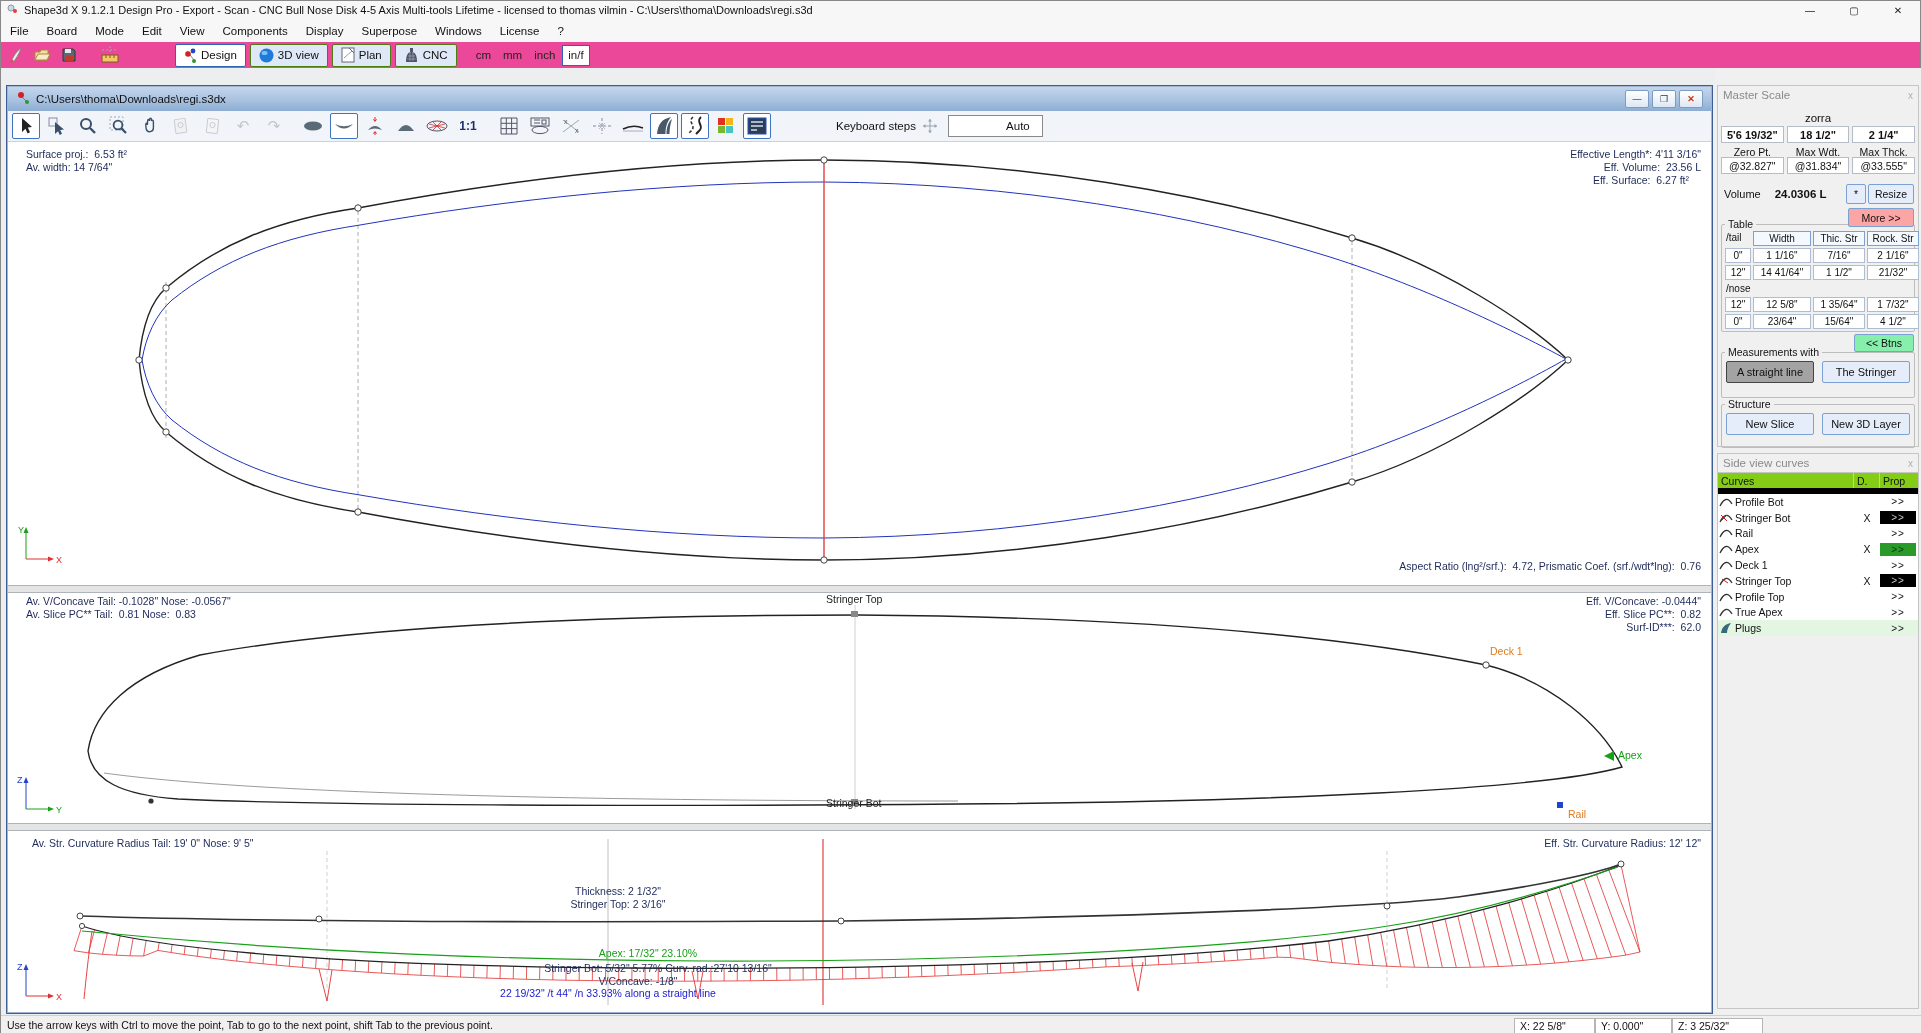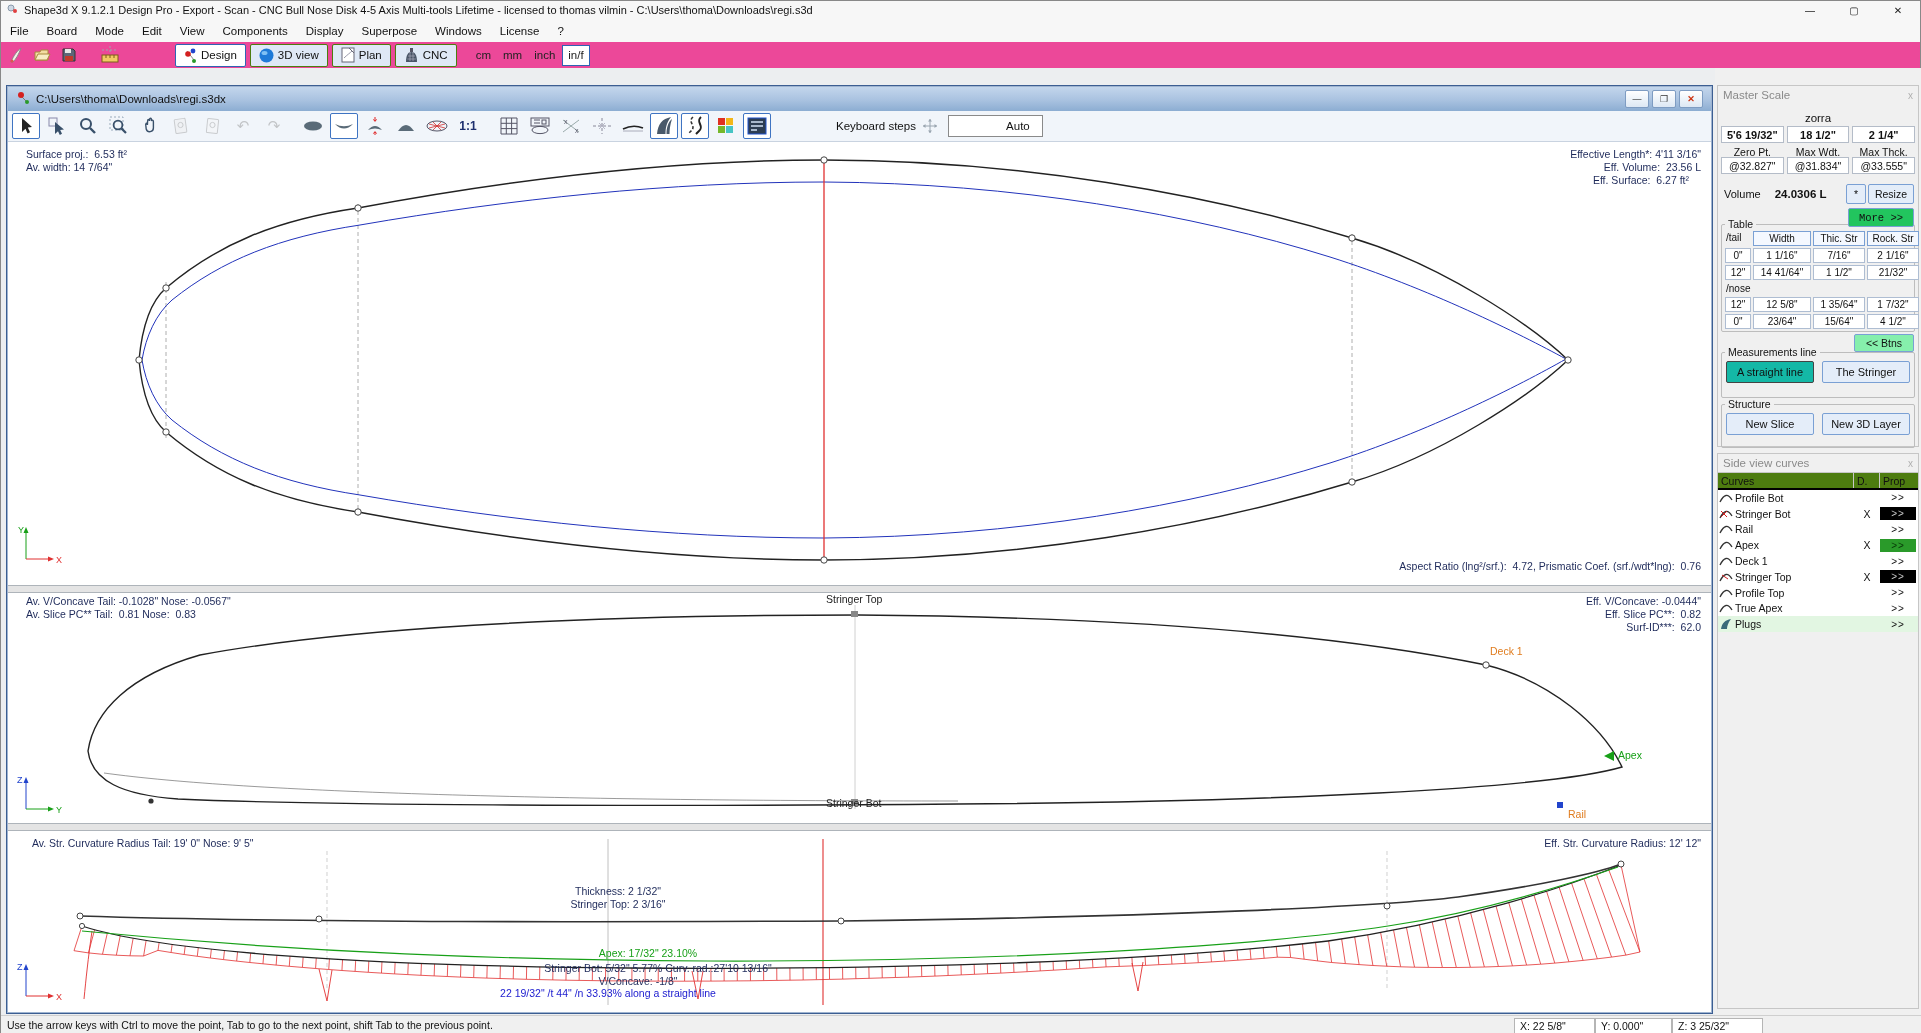--- a/index.html
+++ b/index.html
@@ -84,40 +84,40 @@
   .dimbox{background:#fff;border:1px solid #b4bcc8;height:15px;display:flex;align-items:center;justify-content:center;
     font-size:11px;font-weight:bold;color:#111;}
   .dimlab{font-size:10.5px;color:#111;text-align:center;background:none;border:none;font-weight:normal;}
   .posbox{font-weight:normal;font-size:10.5px;}
   .volrow{position:absolute;left:6px;right:4px;top:98px;height:20px;display:flex;align-items:center;font-size:11px;color:#111;}
   .volval{font-weight:bold;font-size:11.5px;margin-left:14px;}
   .btn{border:1px solid #7aa0d4;background:#e4edf9;color:#111;font-size:10.5px;
     display:flex;align-items:center;justify-content:center;border-radius:2px;}
   .star-btn{position:absolute;right:52px;top:98px;width:18px;height:18px;}
   .resize-btn{position:absolute;right:4px;top:98px;width:44px;height:18px;}
-  .more-btn{position:absolute;right:4px;top:122px;width:64px;height:17px;background:#22c55e;z-index:3;font-family:Liberation Mono, monospace;}
+  .more-btn{position:absolute;right:4px;top:122px;width:64px;height:17px;background:#fca5a5;z-index:3;}
   .group{position:absolute;left:3px;right:3px;border:1px solid #bdbdbd;border-radius:2px;}
   .group .legend{position:absolute;top:-7px;left:3px;background:#f0f0f0;padding:0 3px;font-size:10.5px;color:#111;}
   .tbl{top:138px;height:106px;}
   .tbl-grid{position:absolute;left:3px;right:3px;top:6px;display:grid;grid-template-columns:26px 58px 52px 52px;gap:2px;font-size:10px;}
   .cell{background:#fff;border:1px solid #aebdd2;height:13px;display:flex;align-items:center;justify-content:center;color:#111;}
   .cell.hdr{border:1px solid #7aa0d4;background:#f4f8ff;}
   .cell.plain{border:none;background:none;justify-content:flex-start;padding-left:1px;}
   .btns-btn{position:absolute;right:4px;top:248px;width:58px;height:16px;background:#86efac;z-index:3;}
   .meas{top:266px;height:44px;}
   .meas-row{position:absolute;left:4px;right:4px;top:8px;display:grid;grid-template-columns:1fr 1fr;gap:8px;}
   .meas-row .btn{height:20px;font-size:11px;}
-  .btn.selected{background:#14b8a6;border:1px solid #444;}
+  .btn.selected{background:#a3a3a3;border:1px solid #444;}
   .struct{top:318px;height:42px;}
   .struct .meas-row{top:8px;}
 
   
   .cv-table{position:absolute;left:0;right:0;top:18px;background:#fff;border-top:1px solid #c6c6c6;}
-  .cv-hrow{display:grid;grid-template-columns:136px 26px 38px;height:15px;background:#4d7c0f;
-    border-bottom:2px solid #000000;font-size:10.5px;color:#111;}
+  .cv-hrow{display:grid;grid-template-columns:136px 26px 38px;height:15px;background:#84cc16;
+    border-bottom:6px solid #000000;font-size:10.5px;color:#111;}
   .cv-hcell{display:flex;align-items:center;padding-left:3px;border-right:1px solid #c9c9c9;}
   .cv-row{display:grid;grid-template-columns:136px 26px 38px;height:15.8px;font-size:10.5px;color:#111;align-items:center;}
   .cv-row.plugs{background:#e2f6e2;}
   .cv-name{display:flex;align-items:center;gap:2px;padding-left:1px;white-space:nowrap;}
   .cv-d{text-align:center;}
   .cv-prop{display:flex;align-items:center;justify-content:center;height:13px;margin-right:2px;font-size:10px;letter-spacing:1px;}
   .cv-prop.plain{color:#111;background:none;}
   .cv-prop.black{background:#000;color:#c8c8c8;}
   .cv-prop.green{background:#2a9a2a;color:#073807;}
 
@@ -691,21 +691,21 @@
             <div class="cell">1 7/32"</div>
             <div class="cell">0"</div>
             <div class="cell">23/64"</div>
             <div class="cell">15/64"</div>
             <div class="cell">4 1/2"</div>
           </div>
         </div>
         <div class="btn btns-btn">&lt;&lt; Btns</div>
 
         <div class="group meas">
-          <span class="legend">Measurements line</span>
+          <span class="legend">Measurements with</span>
           <div class="meas-row">
             <div class="btn selected">A straight line</div>
             <div class="btn">The Stringer</div>
           </div>
         </div>
 
         <div class="group struct">
           <span class="legend">Structure</span>
           <div class="meas-row">
             <div class="btn">New Slice</div>

